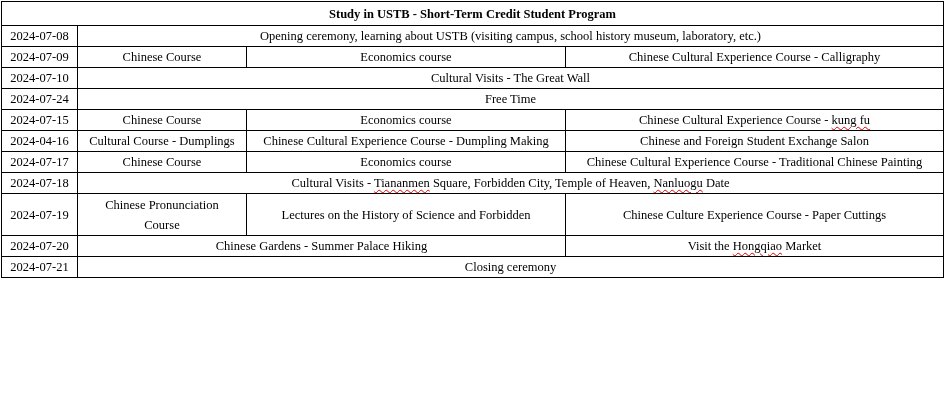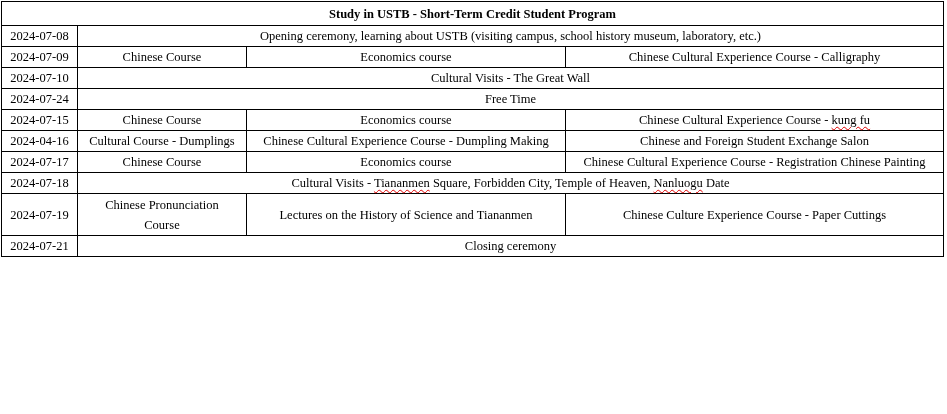--- a/index.html
+++ b/index.html
@@ -54,30 +54,35 @@
   <tr class="r1">
     <td>2024-04-16</td>
     <td>Cultural Course - Dumplings</td>
     <td>Chinese Cultural Experience Course - Dumpling Making</td>
     <td>Chinese and Foreign Student Exchange Salon</td>
   </tr>
   <tr class="r1">
     <td>2024-07-17</td>
     <td>Chinese Course</td>
     <td>Economics course</td>
-    <td>Chinese Cultural Experience Course - Registration Chinese Painting</td>
+    <td>Chinese Cultural Experience Course - Traditional Chinese Painting</td>
   </tr>
   <tr class="r1">
     <td>2024-07-18</td>
     <td colspan="3"><span>Cultural Visits - </span><span class="sp">Tiananmen</span><span> Square, Forbidden City, Temple of Heaven, </span><span class="sp">Nanluogu</span><span> Date</span></td>
   </tr>
   <tr class="r2">
     <td>2024-07-19</td>
     <td style="padding:0 20px">Chinese Pronunciation Course</td>
-    <td>Lectures on the History of Science and Tiananmen</td>
+    <td>Lectures on the History of Science and Forbidden</td>
     <td>Chinese Culture Experience Course - Paper Cuttings</td>
+  </tr>
+  <tr class="r1">
+    <td>2024-07-20</td>
+    <td colspan="2">Chinese Gardens - Summer Palace Hiking</td>
+    <td><span>Visit the </span><span class="sp">Hongqiao</span><span> Market</span></td>
   </tr>
   <tr class="r1">
     <td>2024-07-21</td>
     <td colspan="3">Closing ceremony</td>
   </tr>
 </tbody>
   </table>
 
 </body></html>

